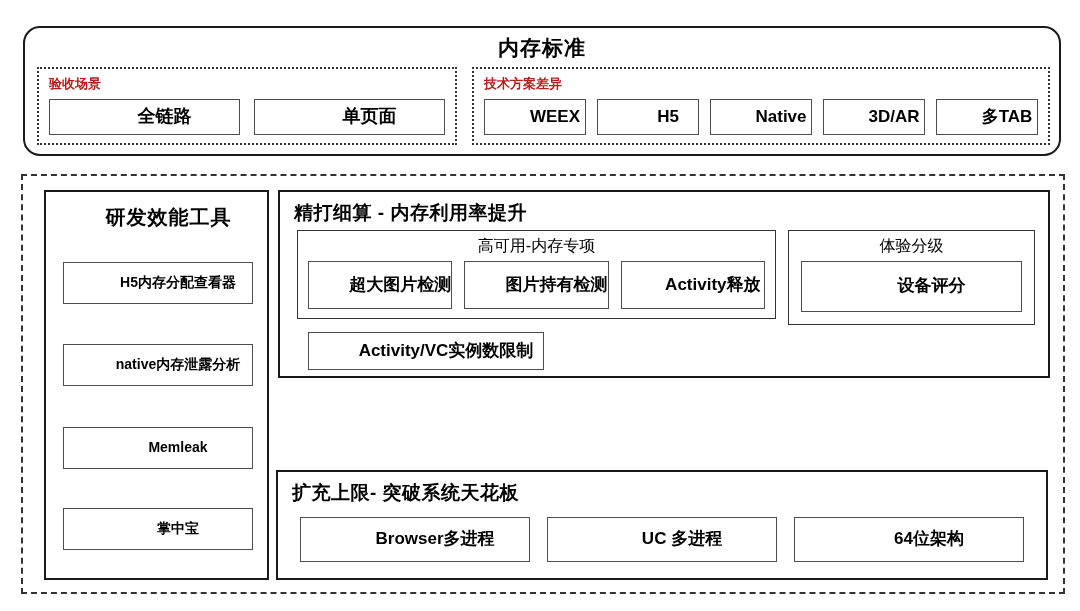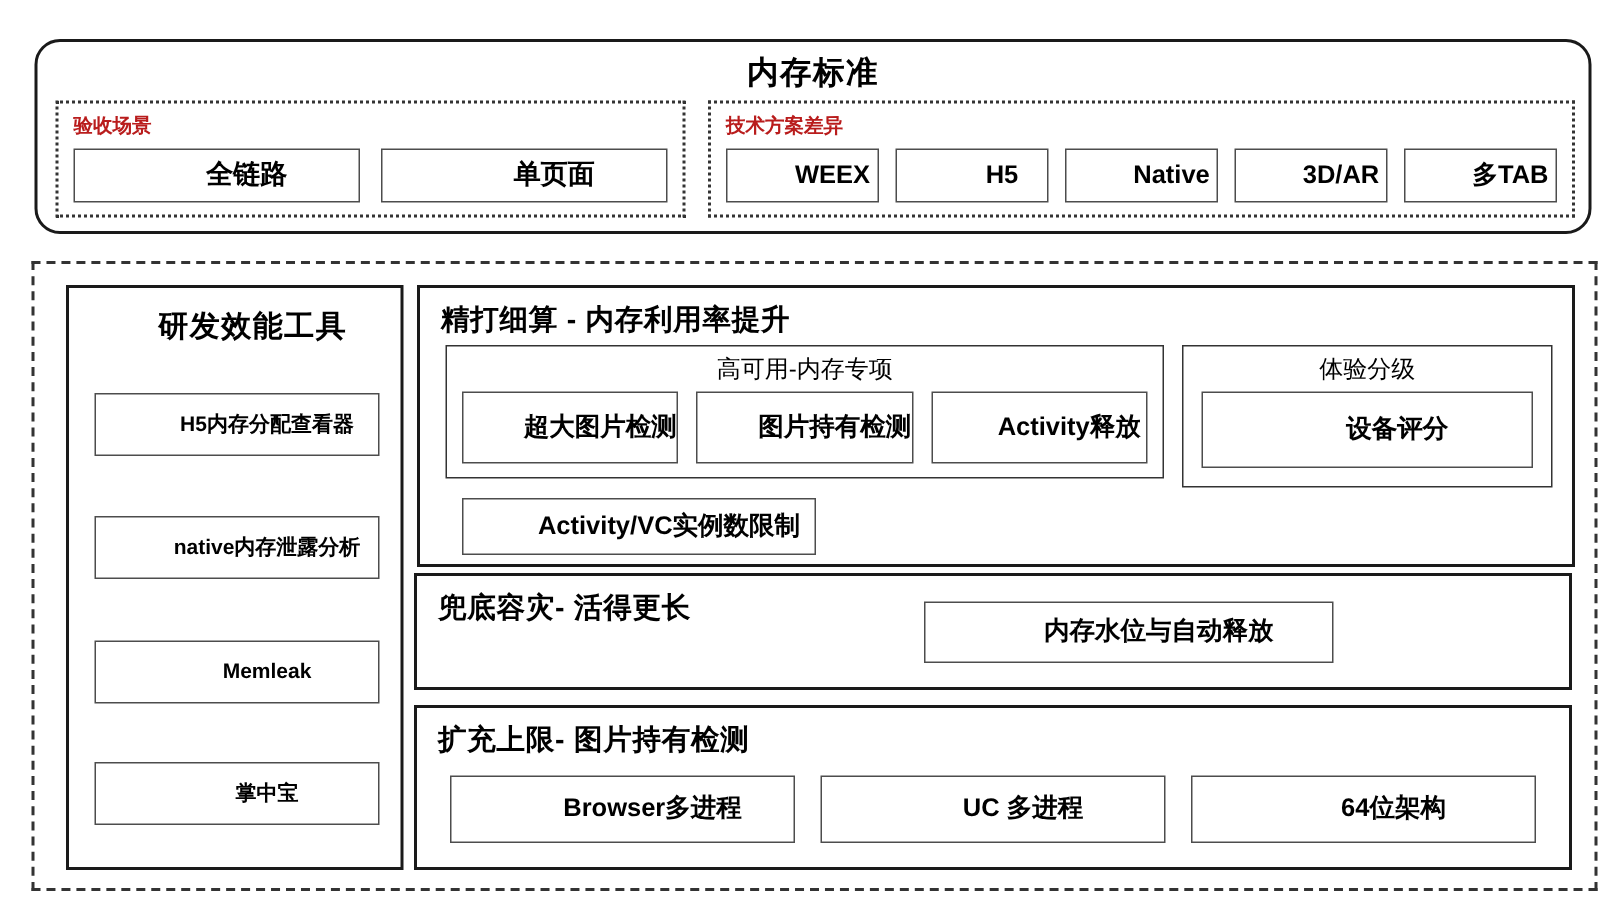--- a/index.html
+++ b/index.html
@@ -318,27 +318,23 @@
     <div id="experience-grading" class="panel-thin">
       <div class="sub-title">体验分级</div>
       <div class="sub-row">
         <div class="chip">设备评分</div>
       </div>
     </div>
 
     <div id="vc-limit-chip" class="chip">Activity/VC实例数限制</div>
   </div>
 
-  <div id="disaster-panel" class="panel-solid">
-    <div class="panel-title">兜底容灾- 活得更长</div>
-    <div id="watermark-chip" class="chip">内存水位与自动释放</div>
-  </div>
 
   <div id="expand-panel" class="panel-solid">
-    <div class="panel-title">扩充上限- 图片持有检测</div>
+    <div class="panel-title">扩充上限- 突破系统天花板</div>
     <div id="expand-row">
       <div class="chip">Browser多进程</div>
       <div class="chip">UC 多进程</div>
       <div class="chip">64位架构</div>
     </div>
   </div>
 
 </div>
 
 </body></html>

